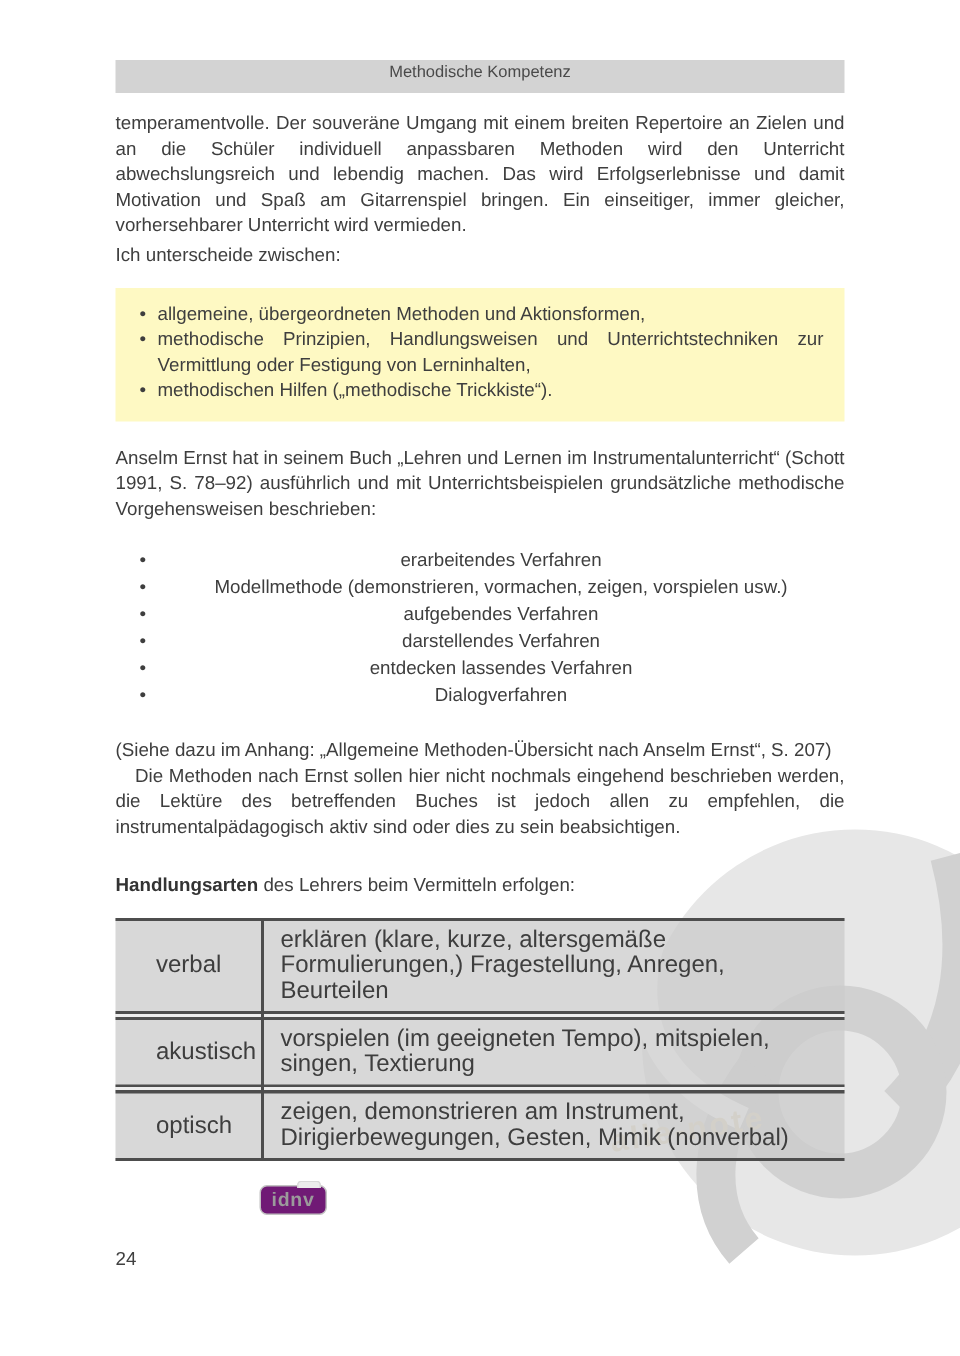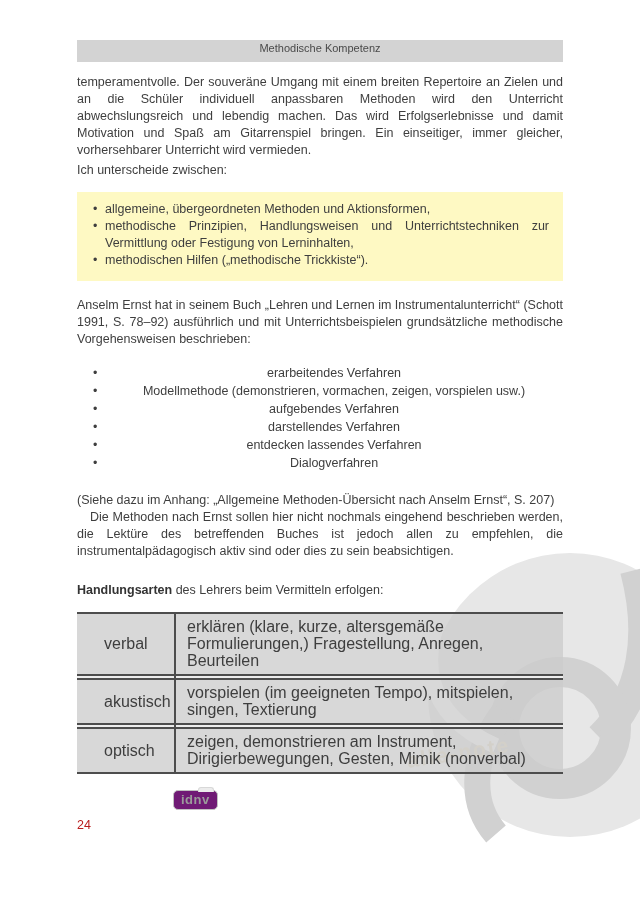--- a/index.html
+++ b/index.html
@@ -69,21 +69,21 @@
     position: relative; display: inline-block;
     border: 1px solid #c2c2c2; border-radius: 5px; background: #701a75;
     color: #9b9b9b; font-weight: bold; font-size: 13px; letter-spacing: 0.5px;
     padding: 1px 7px 2px;
   }
   .idnv-badge::before {
     content: ""; position: absolute; top: -4px; right: 3px;
     width: 14px; height: 4px; background: #ececec;
     border: 1px solid #d8d8d8; border-bottom: none; border-radius: 3px 3px 0 0;
   }
-  .page-number { margin-top: 6px; font-size: 12.5px; color: #b91c1c; }
+  .page-number { margin-top: 20px; font-size: 12.5px; color: #404040; }
 </style>
 </head>
 <body>
 
 <div class="page">
 
   <svg class="watermark" viewBox="0 0 320 330" aria-hidden="true">
     <circle cx="170" cy="155" r="142" fill="#e7e7e7"></circle>
     <path d="M 235,30 C 252,95 244,155 200,198" stroke="#d1d1d1" stroke-width="30" fill="none"></path>
     <circle cx="160" cy="188" r="56" stroke="#d1d1d1" stroke-width="30" fill="none"></circle>

